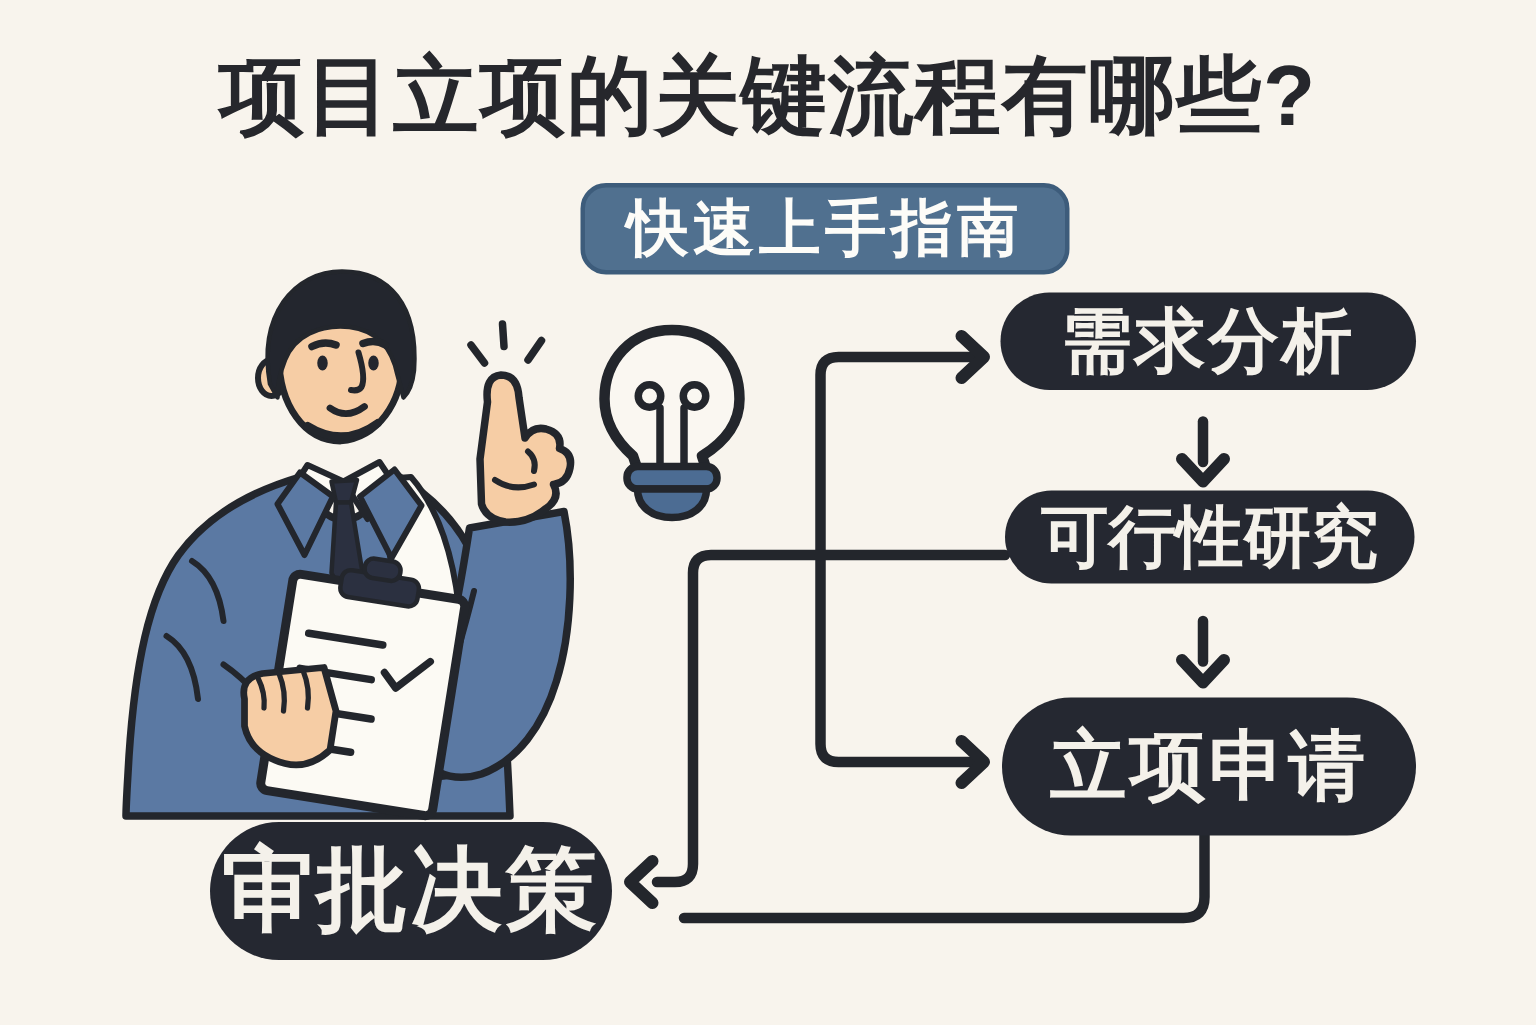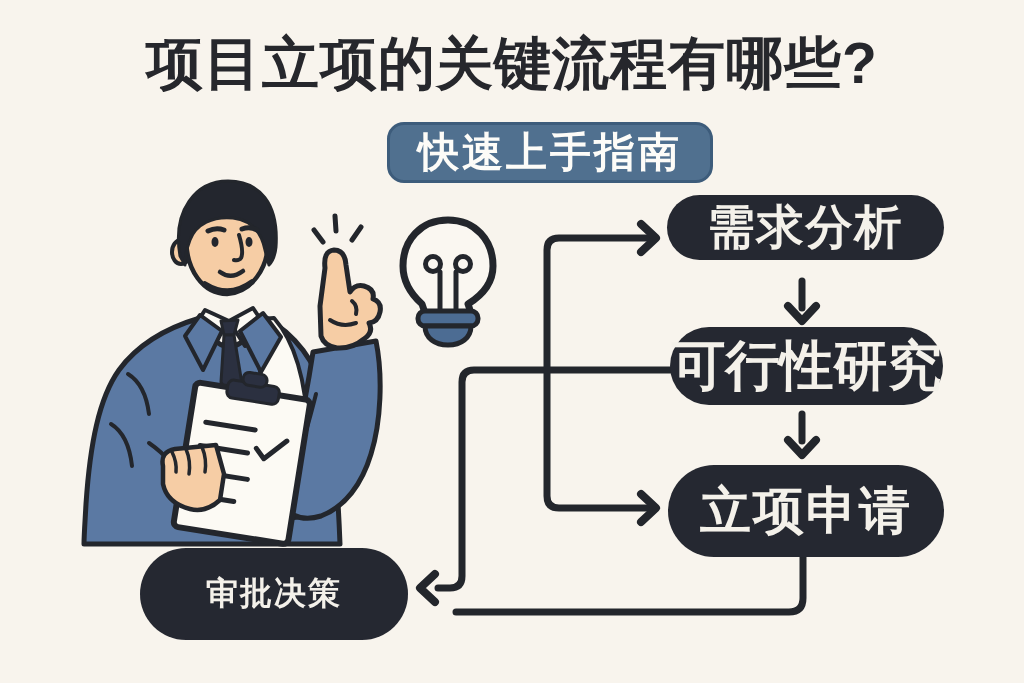--- a/index.html
+++ b/index.html
@@ -24,23 +24,23 @@
     background:var(--accent);border:3px solid var(--accent-border);
     border-radius:17px;display:flex;align-items:center;justify-content:center;
     color:#FDFCF8;font-size:41px;font-weight:800;letter-spacing:3px;margin-left:41px;
   }
   .pill{
     position:absolute;background:var(--pill-bg);color:var(--pill-text);
     display:flex;align-items:center;justify-content:center;
     font-weight:800;letter-spacing:2px;
   }
   .pill-1{left:667px;top:195px;width:277px;height:65px;border-radius:42px;font-size:47px;}
-  .pill-2{left:670px;top:327px;width:273px;height:78px;border-radius:43px;font-size:54px;letter-spacing:0;}
+  .pill-2{left:670px;top:327px;width:273px;height:62px;border-radius:43px;font-size:45px;letter-spacing:0;}
   .pill-3{left:668px;top:465px;width:276px;height:92px;border-radius:46px;font-size:51px;}
-  .pill-4{left:140px;top:548px;width:268px;height:92px;border-radius:46px;font-size:32px;}
+  .pill-4{left:140px;top:548px;width:268px;height:92px;border-radius:46px;font-size:61px;}
   svg.layer{position:absolute;left:0;top:0;width:1024px;height:683px;}
 </style>
 </head>
 <body>
 
 <div class="canvas">
 
   <div class="title">项目立项的关键流程有哪些?</div>
 
   <div class="badge">快速上手指南</div>

